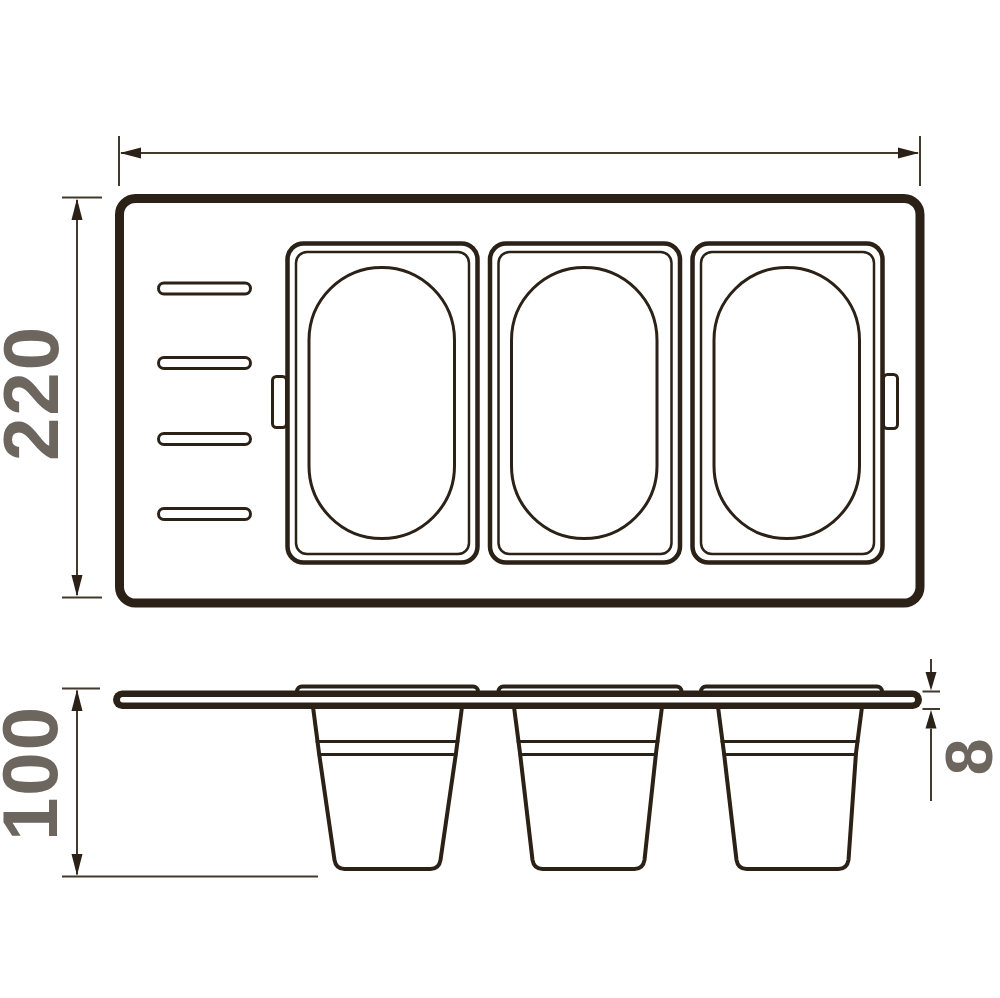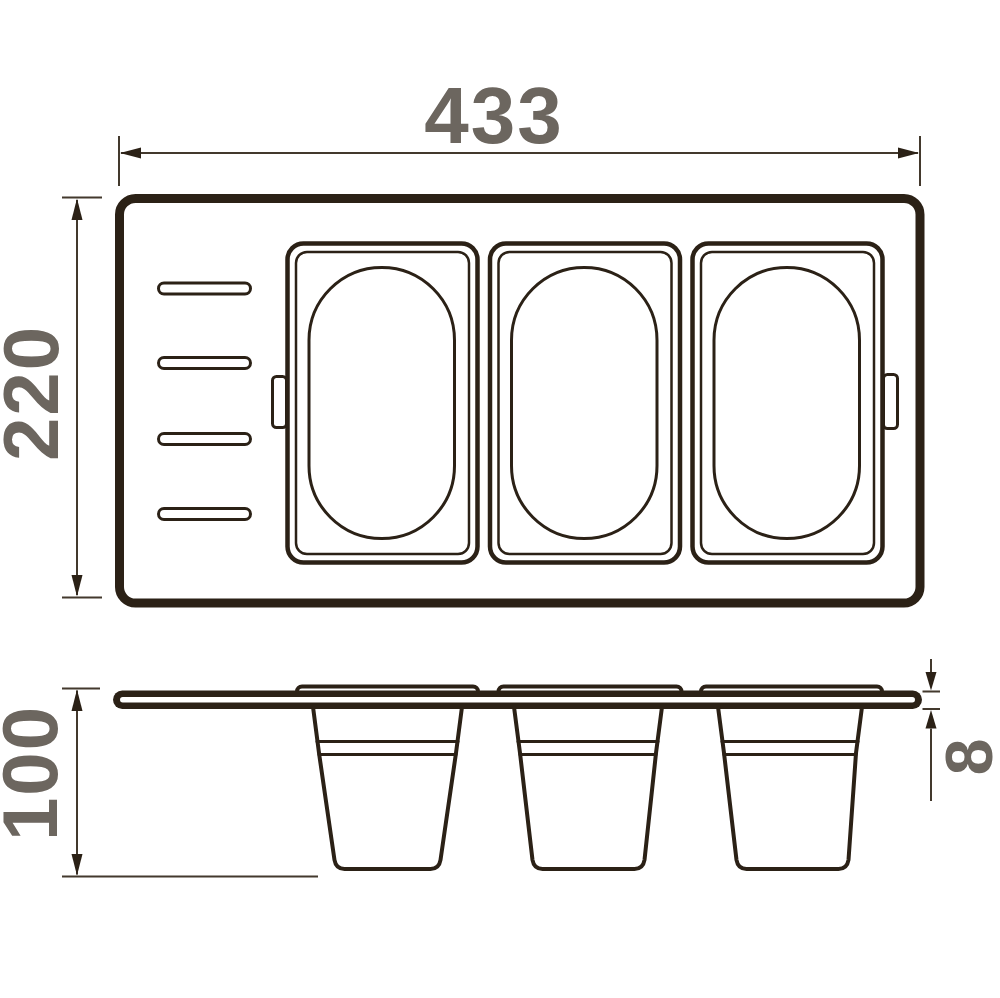--- a/index.html
+++ b/index.html
@@ -142,21 +142,20 @@
       <g>
         <path fill="none" d="M931,659 L931,673"></path>
         <polygon stroke="none" points="931,690.5 925.5,672 936.5,672"></polygon>
         <path fill="none" d="M922.5,691.5 L940,691.5 M922.5,709 L940,709"></path>
         <polygon stroke="none" points="931,710 925.5,728.5 936.5,728.5"></polygon>
         <path fill="none" d="M931,728.5 L931,801"></path>
       </g>
     </g>
   </svg>
 
-  <div id="dim-width" class="dim-label dim-h">433</div>
 
   <div id="dim-height" class="dim-label dim-v">220</div>
 
   <div id="dim-side" class="dim-label dim-v">100</div>
 
   <div id="dim-thick" class="dim-label dim-v-small">8</div>
 
 </div>
 
 </body></html>

